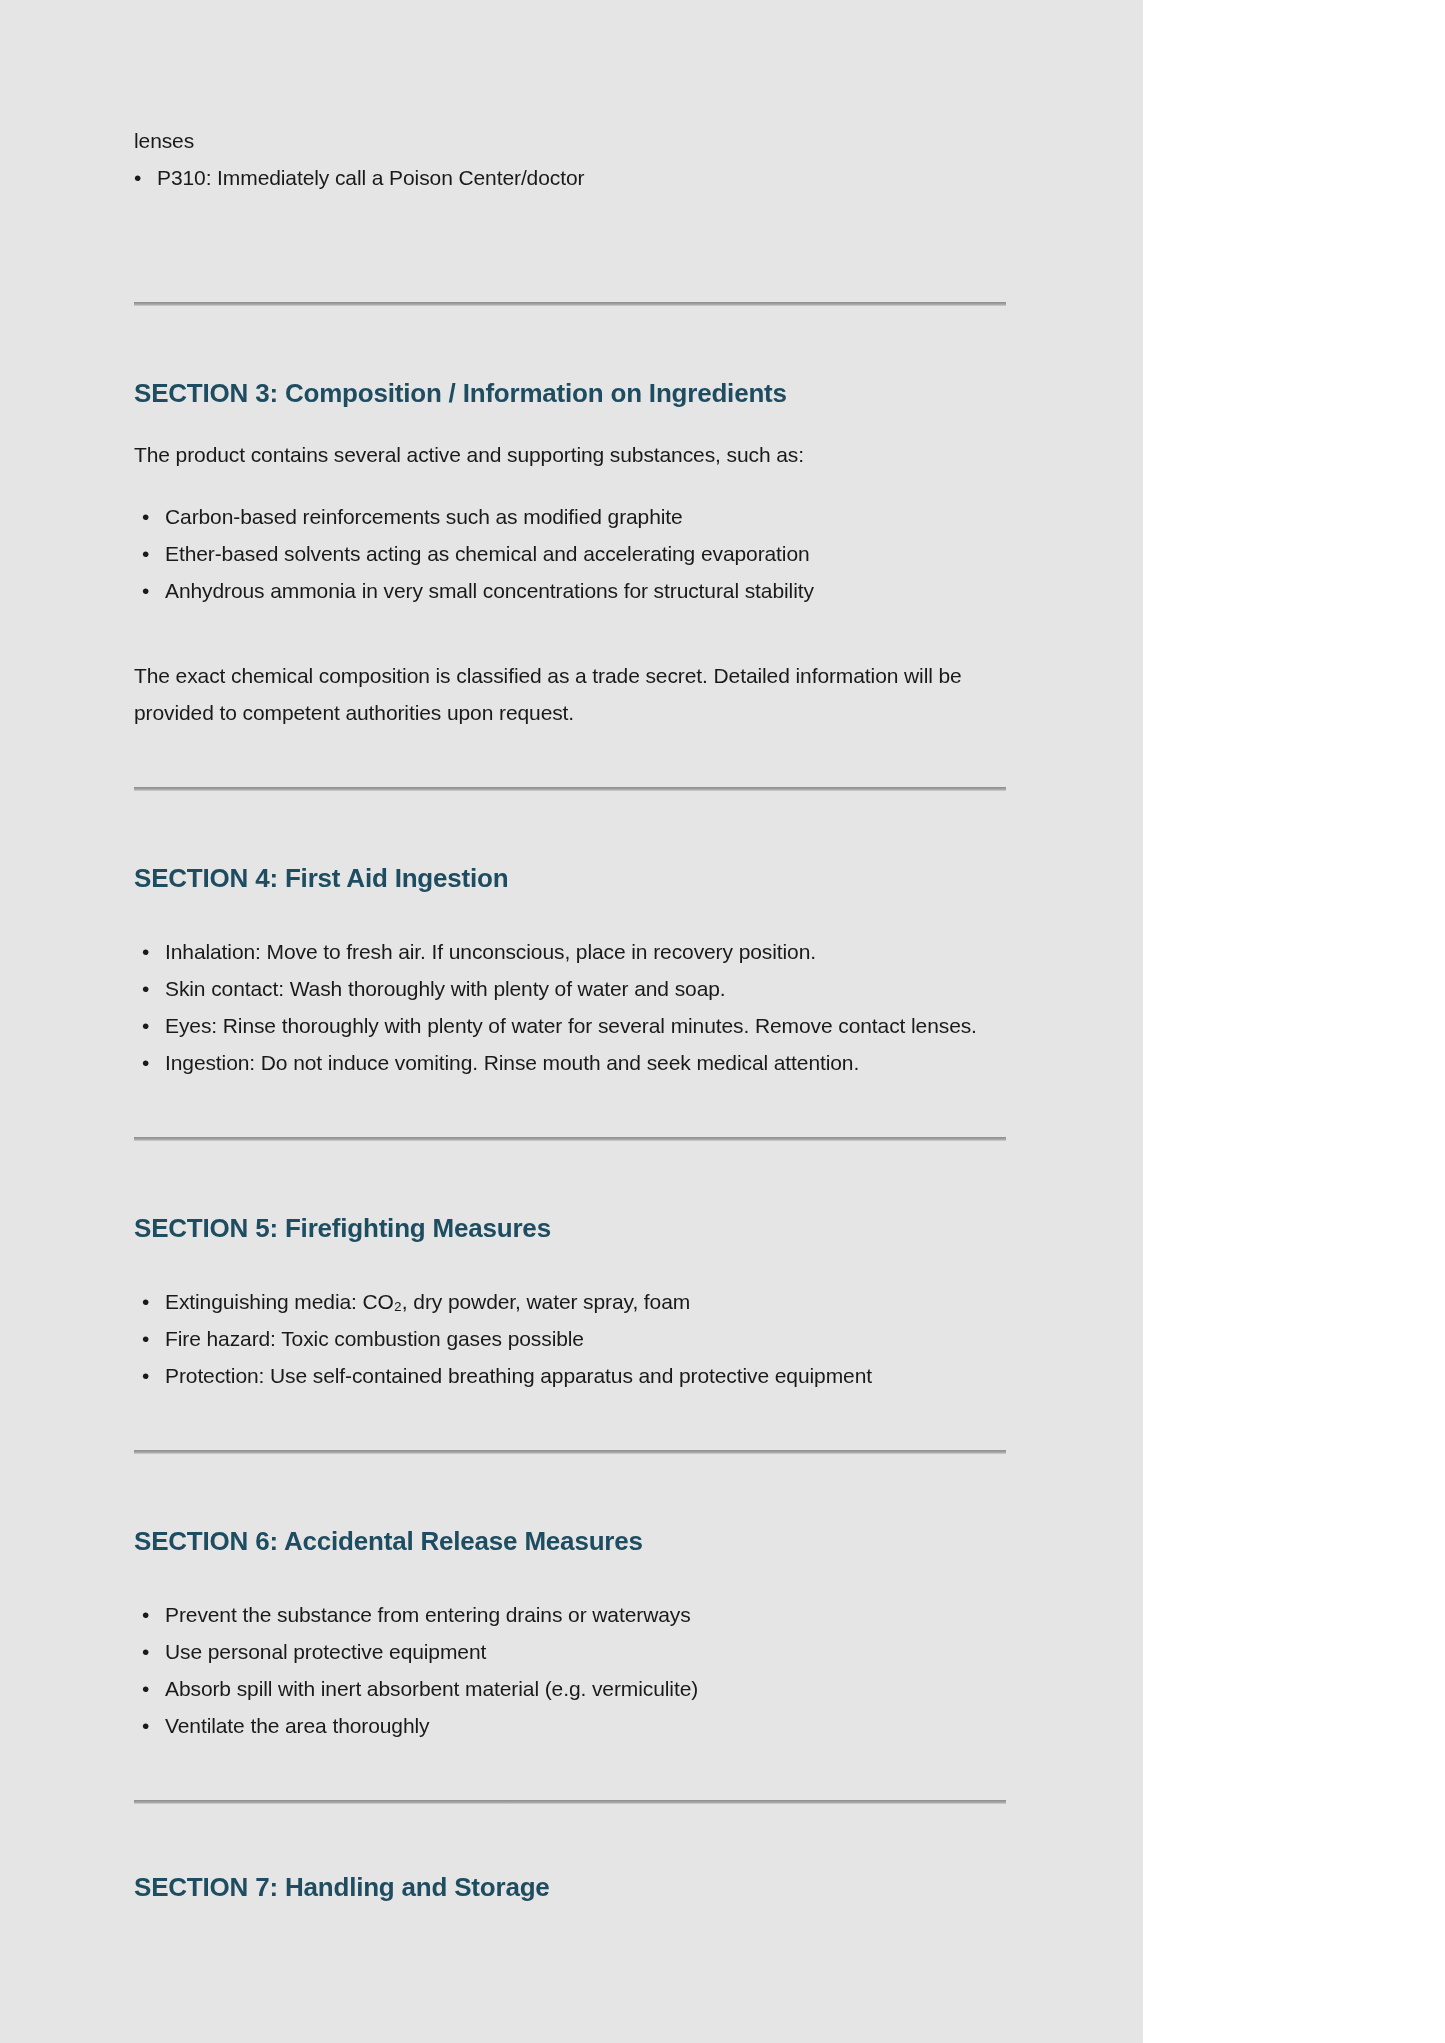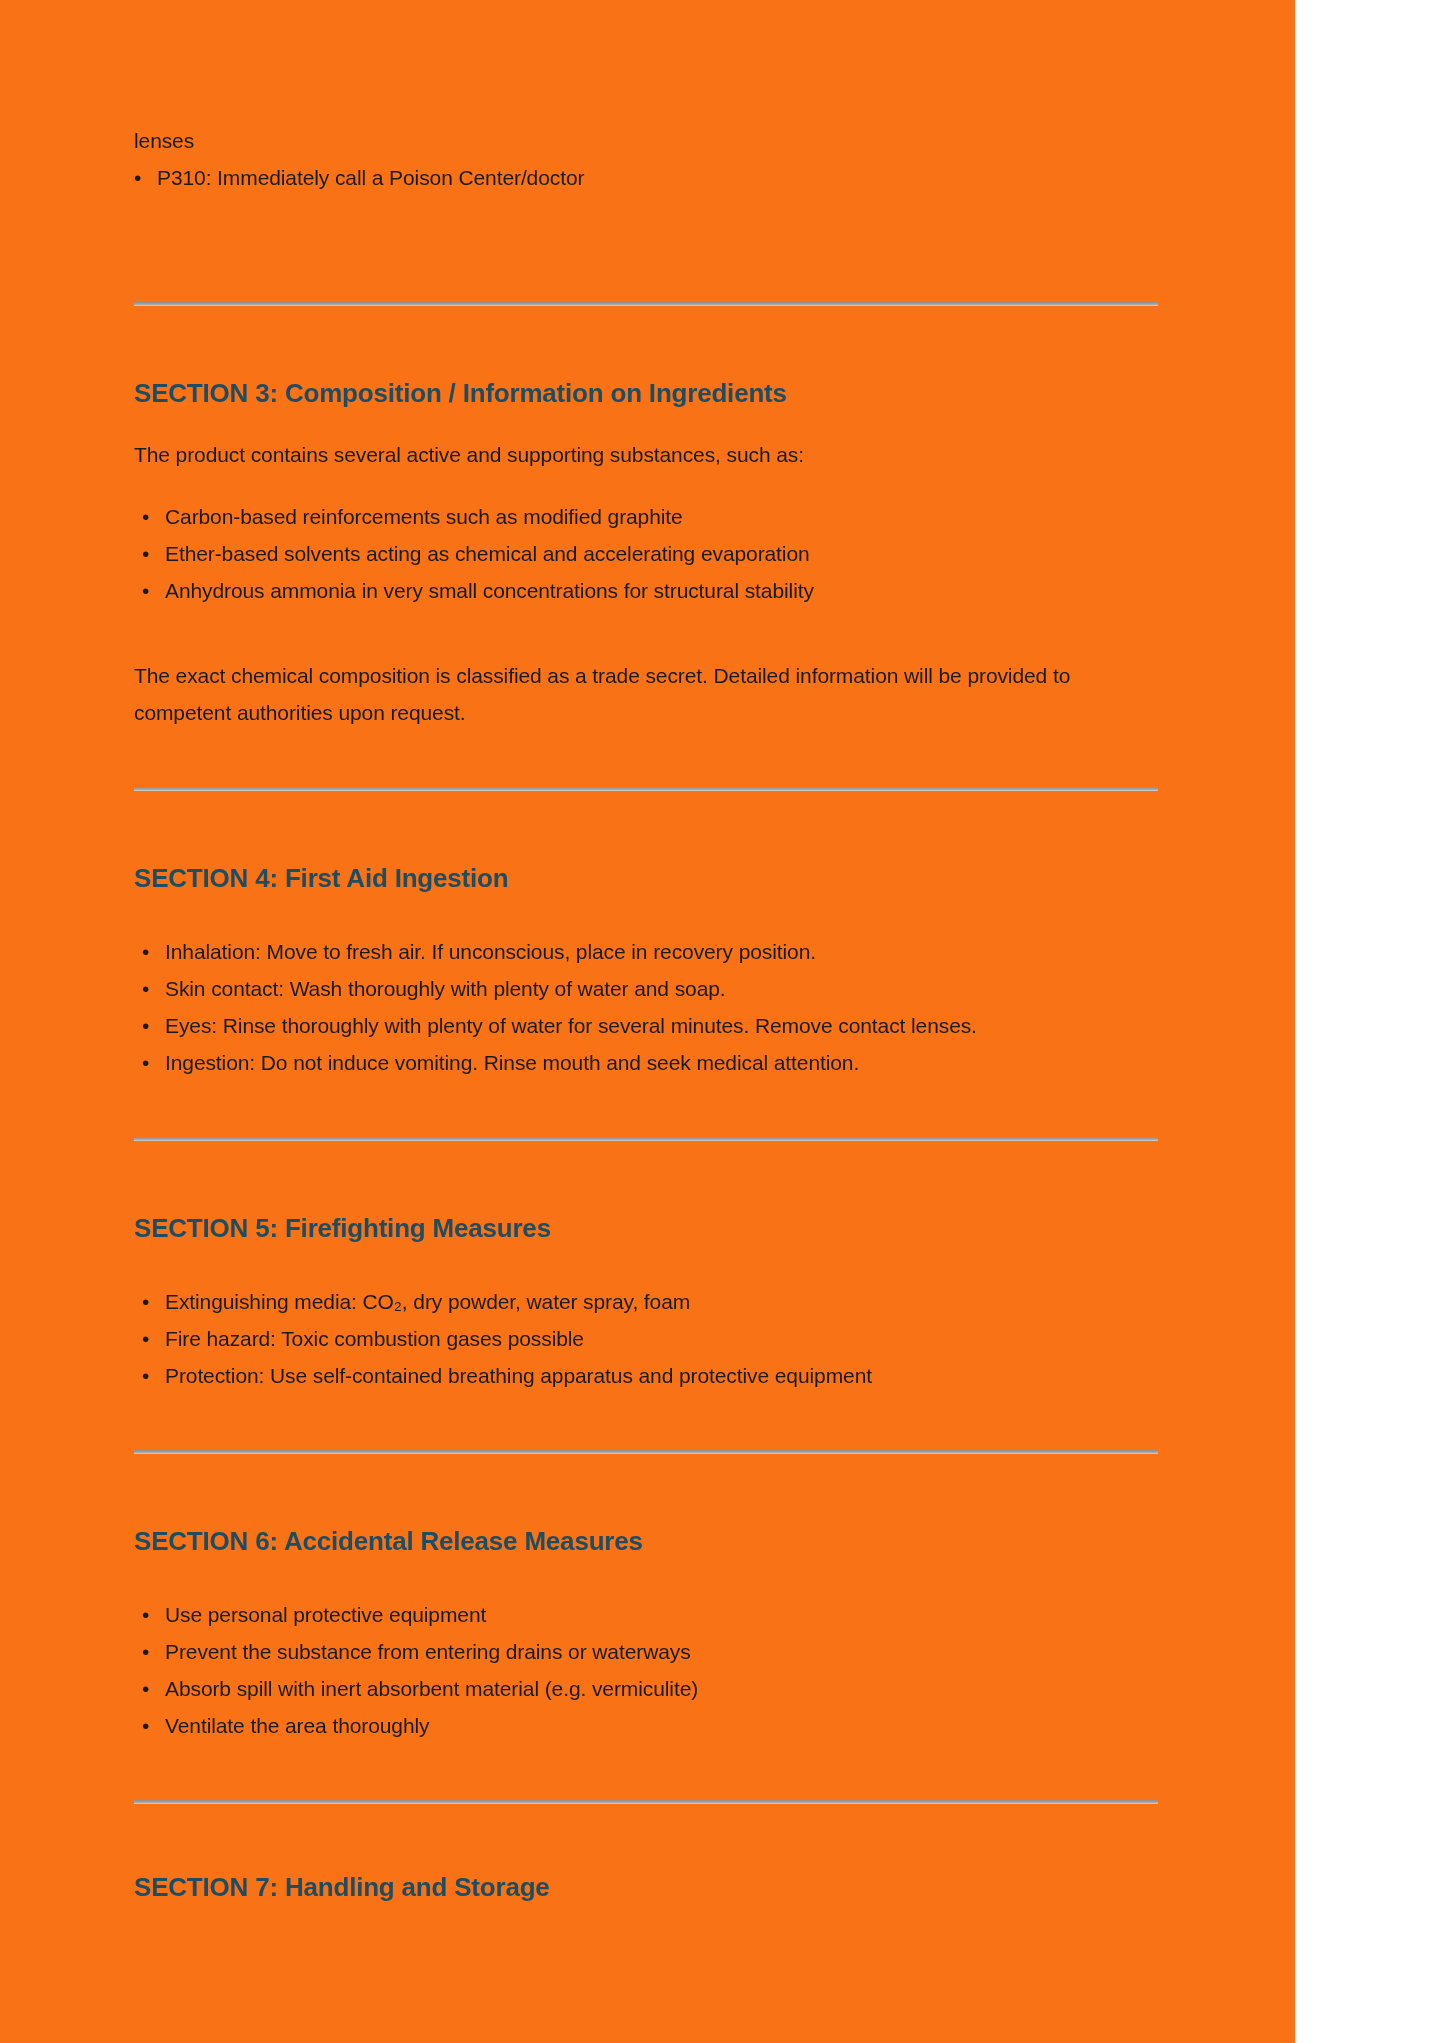--- a/index.html
+++ b/index.html
@@ -5,23 +5,23 @@
   * { margin: 0; padding: 0; box-sizing: border-box; }
   html, body { background: #ffffff; }
   body {
     width: 1445px;
     height: 2043px;
     font-family: "Liberation Sans", "DejaVu Sans", sans-serif;
     color: #1a1a1a;
     overflow: hidden;
   }
   .page {
-    width: 1295px;
+    width: 1143px;
     height: 2043px;
-    background: #f97316;
+    background: #e5e5e5;
     padding: 122px 137px 6px 134px;
   }
   .line {
     font-size: 21px;
     line-height: 37px;
     letter-spacing: -0.1px;
   }
   .para {
     font-size: 21px;
     line-height: 37px;
@@ -130,25 +130,25 @@
       <span class="bullet-text">Protection: Use self-contained breathing apparatus and protective equipment</span>
     </div>
   </div>
 
   <div class="rule"></div>
 
   <h2 class="section-title">SECTION 6: Accidental Release Measures</h2>
   <div class="bullets first">
     <div class="bullet-row">
       <span class="dot"></span>
-      <span class="bullet-text">Use personal protective equipment</span>
+      <span class="bullet-text">Prevent the substance from entering drains or waterways</span>
     </div>
     <div class="bullet-row">
       <span class="dot"></span>
-      <span class="bullet-text">Prevent the substance from entering drains or waterways</span>
+      <span class="bullet-text">Use personal protective equipment</span>
     </div>
     <div class="bullet-row">
       <span class="dot"></span>
       <span class="bullet-text">Absorb spill with inert absorbent material (e.g. vermiculite)</span>
     </div>
     <div class="bullet-row">
       <span class="dot"></span>
       <span class="bullet-text">Ventilate the area thoroughly</span>
     </div>
   </div>

